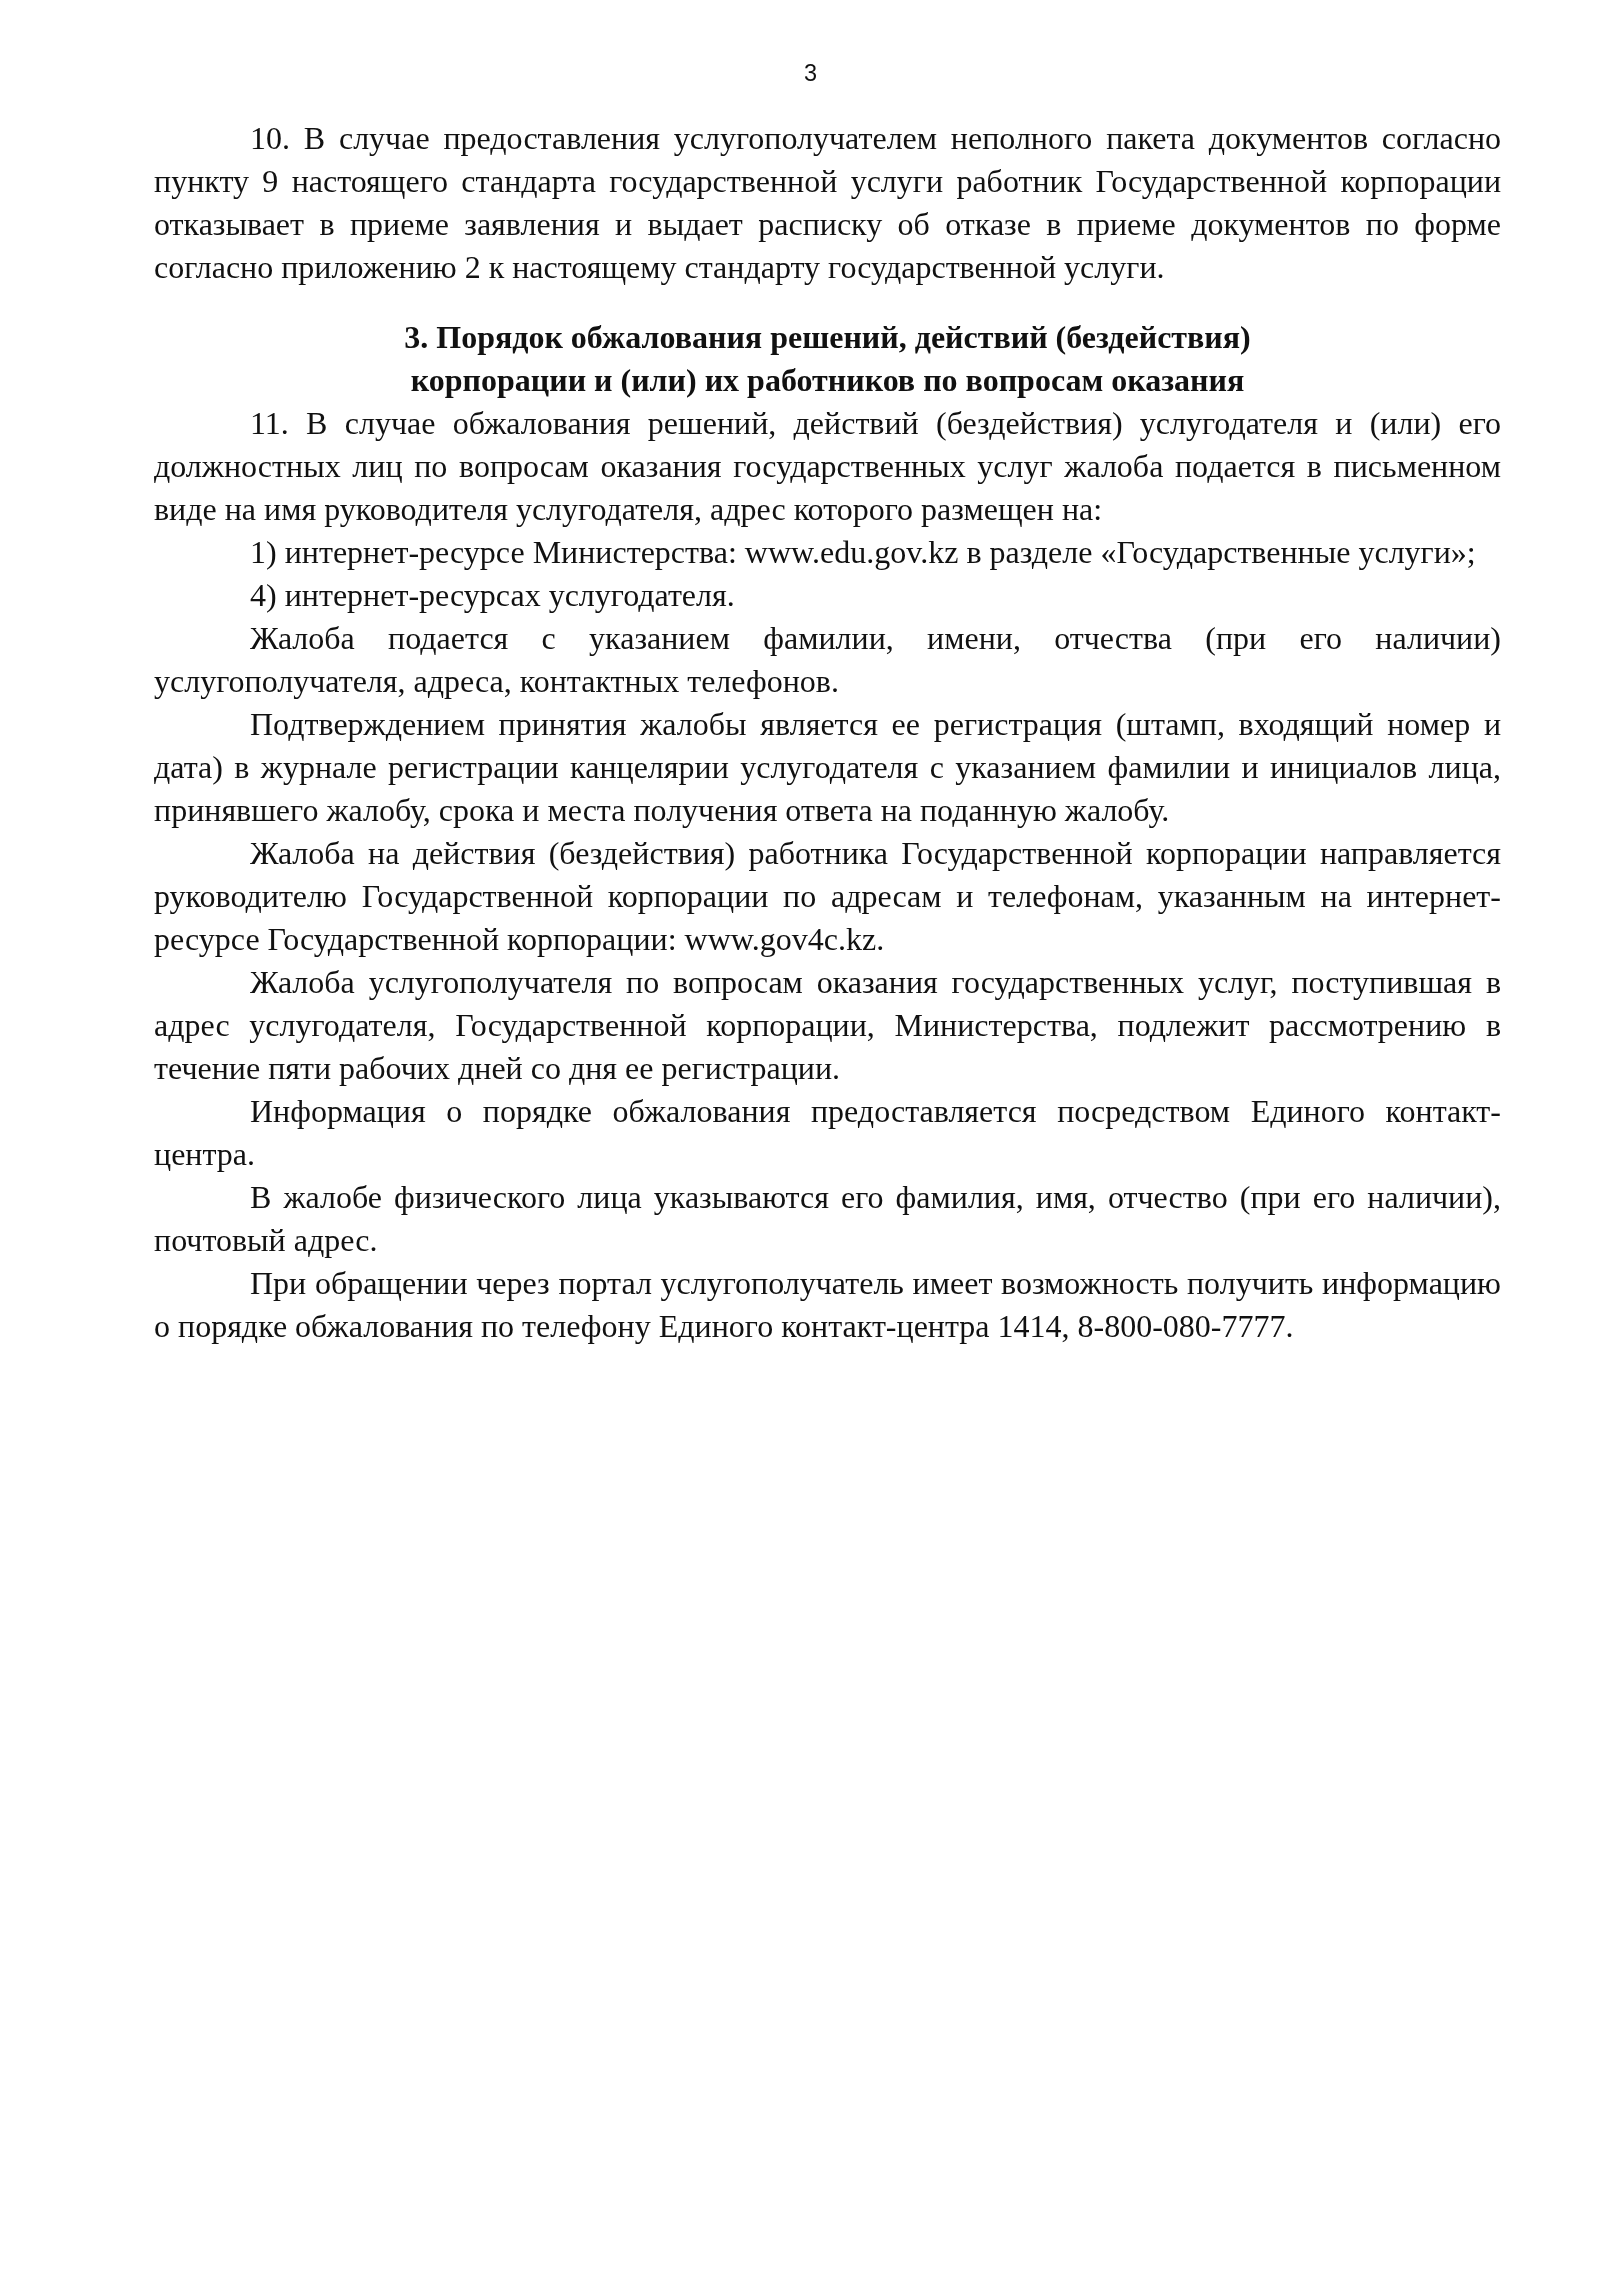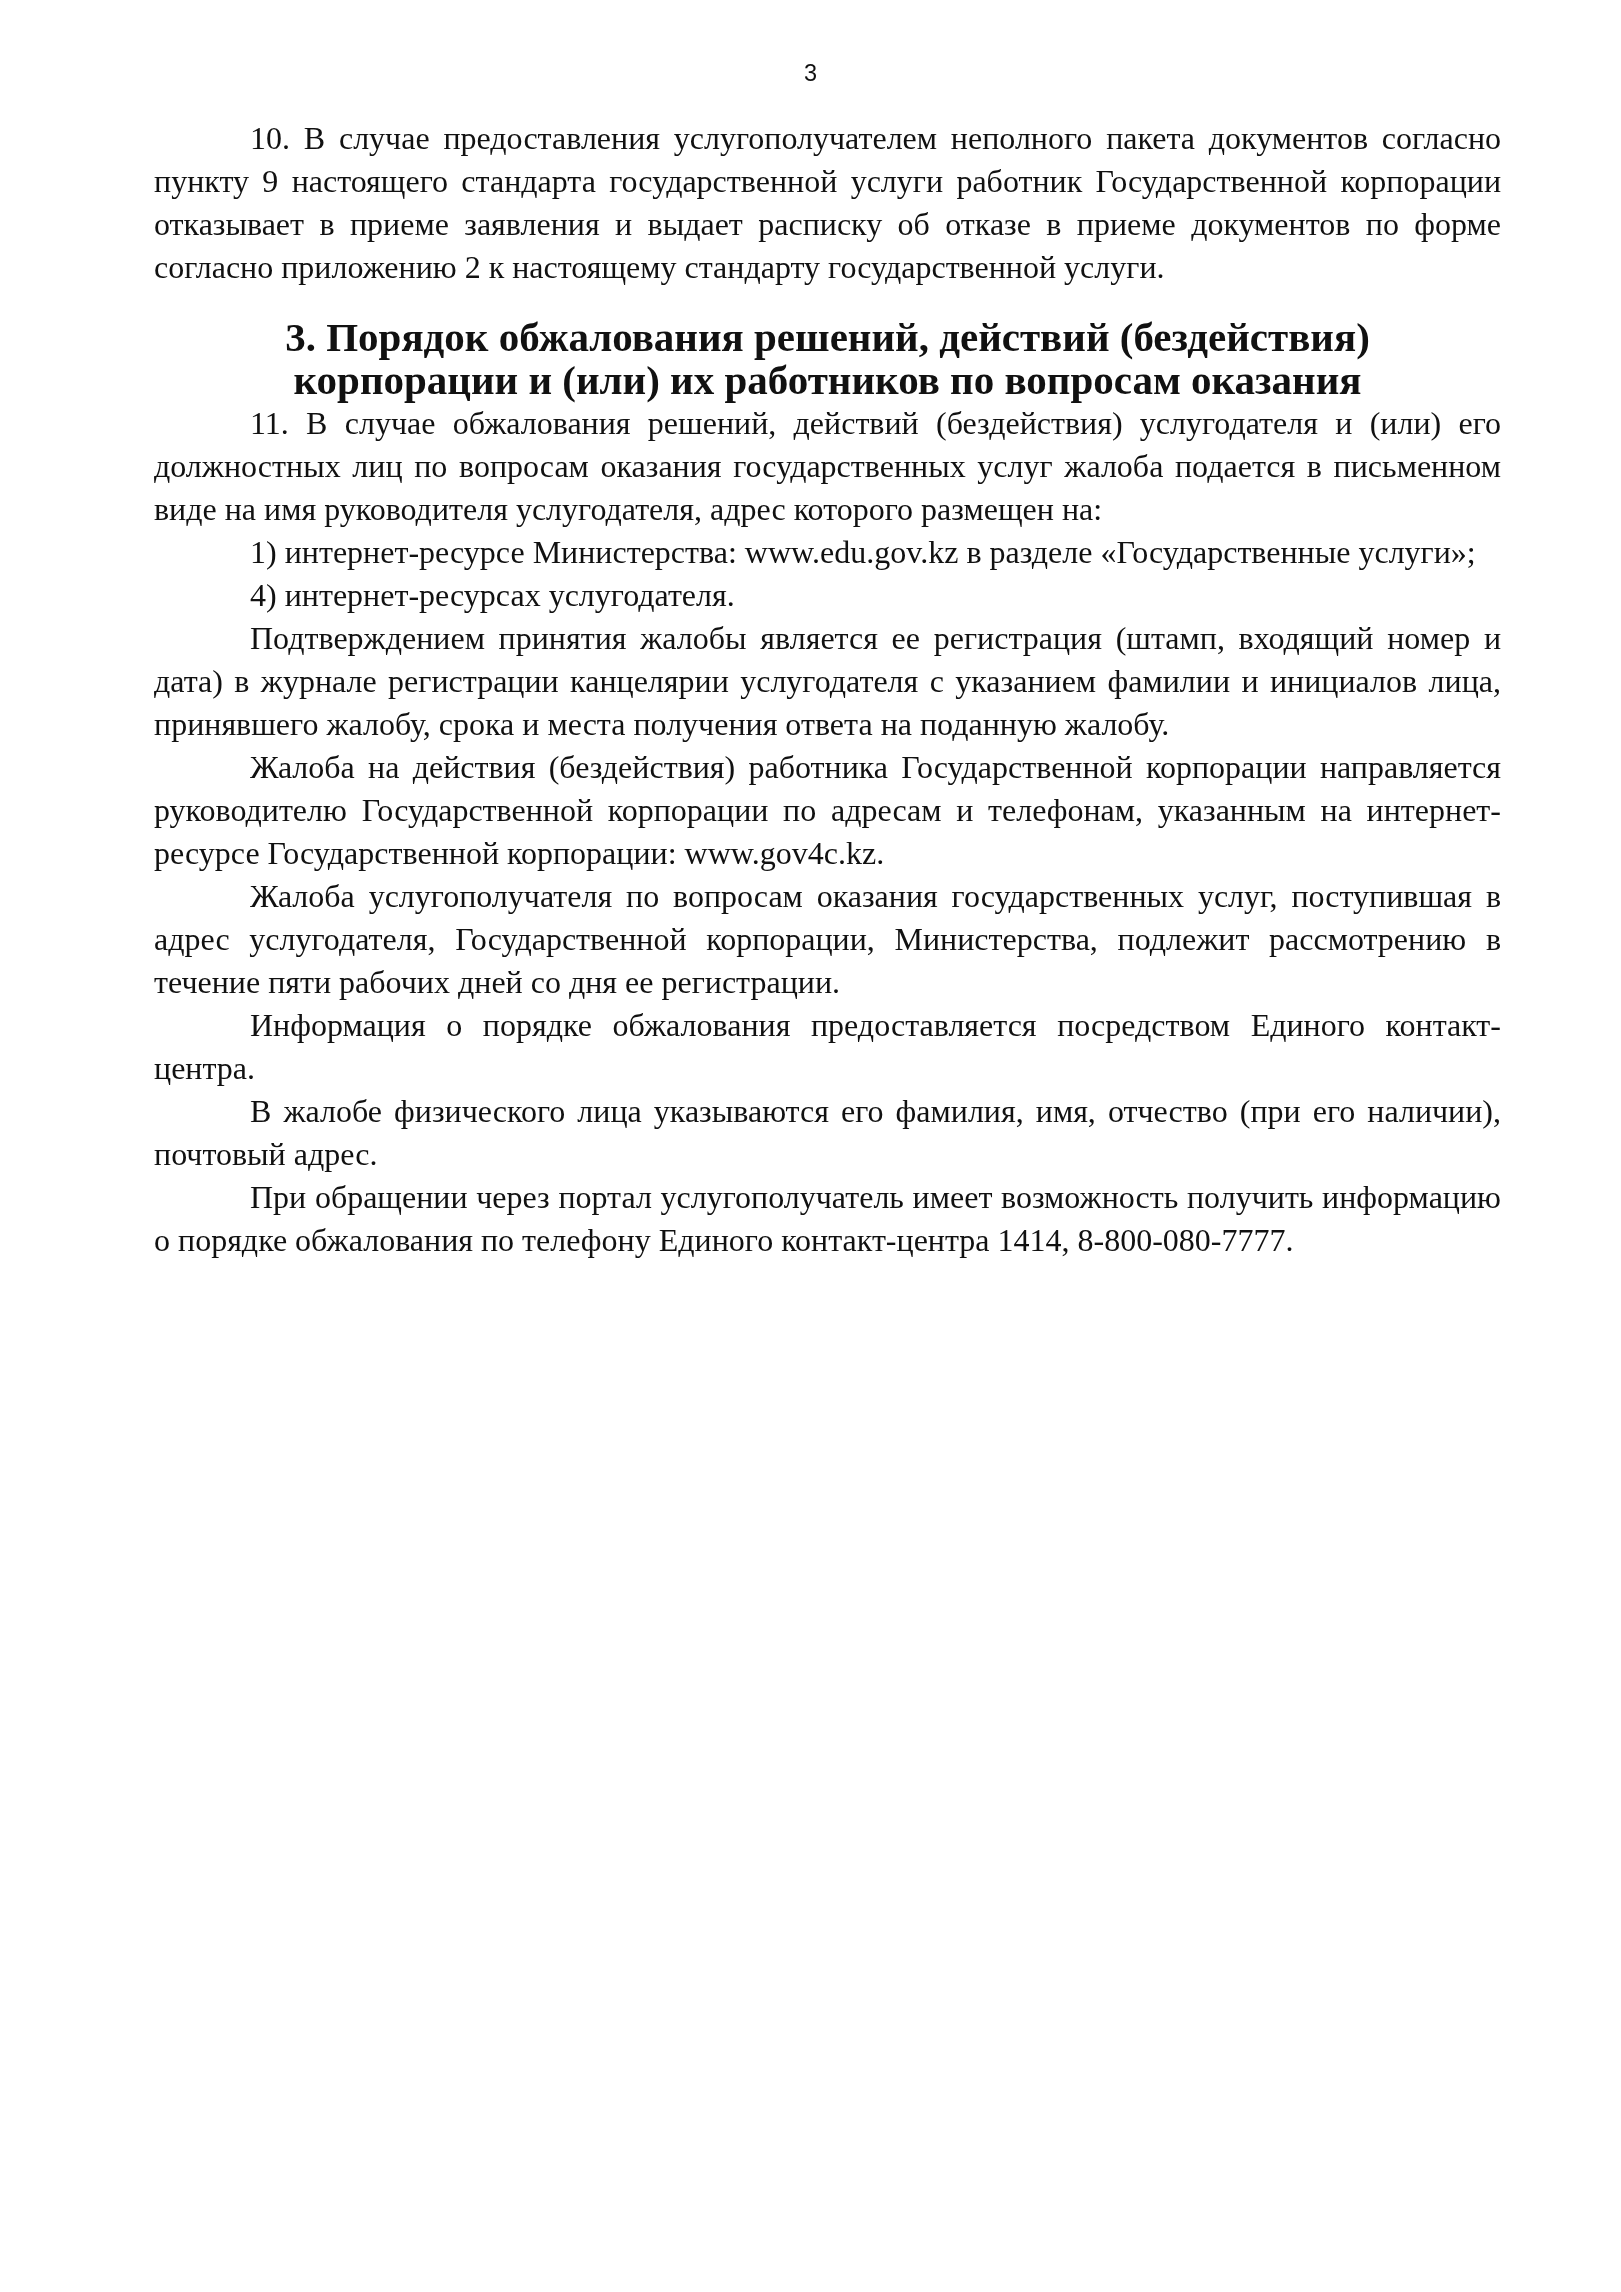--- a/index.html
+++ b/index.html
@@ -38,21 +38,21 @@
       text-align: justify;
       text-indent: 96px;
     }
     .content p.no-indent {
       text-indent: 0;
     }
     .section-heading {
       margin: 27.4px 0 0 0;
       text-align: center;
       font-weight: bold;
-      font-size: 41px;
+      font-size: 32px;
       line-height: 43px;
     }
     .section-heading span {
       display: block;
     }
   </style>
 </head>
 <body>
 
 <div class="page-number">3</div>
@@ -61,20 +61,21 @@
   <p>10. В случае предоставления услугополучателем неполного пакета документов согласно пункту 9 настоящего стандарта государственной услуги работник Государственной корпорации отказывает в приеме заявления и выдает расписку об отказе в приеме документов по форме согласно приложению 2 к настоящему стандарту государственной услуги.</p>
 
   <h2 class="section-heading">
     <span>3. Порядок обжалования решений, действий (бездействия)</span>
     <span>корпорации и (или) их работников по вопросам оказания</span>
   </h2>
 
   <p>11. В случае обжалования решений, действий (бездействия) услугодателя и (или) его должностных лиц по вопросам оказания государственных услуг жалоба подается в письменном виде на имя руководителя услугодателя, адрес которого размещен на:</p>
   <p>1) интернет-ресурсе Министерства: www.edu.gov.kz в разделе «Государственные услуги»;</p>
   <p>4) интернет-ресурсах услугодателя.</p>
+  <p>Жалоба подается с указанием фамилии, имени, отчества (при его наличии) услугополучателя, адреса, контактных телефонов.</p>
   <p>Подтверждением принятия жалобы является ее регистрация (штамп, входящий номер и дата) в журнале регистрации канцелярии услугодателя с указанием фамилии и инициалов лица, принявшего жалобу, срока и места получения ответа на поданную жалобу.</p>
   <p>Жалоба на действия (бездействия) работника Государственной корпорации направляется руководителю Государственной корпорации по адресам и телефонам, указанным на интернет-ресурсе Государственной корпорации: www.gov4c.kz.</p>
   <p>Жалоба услугополучателя по вопросам оказания государственных услуг, поступившая в адрес услугодателя, Государственной корпорации, Министерства, подлежит рассмотрению в течение пяти рабочих дней со дня ее регистрации.</p>
   <p>Информация о порядке обжалования предоставляется посредством Единого контакт-центра.</p>
   <p>В жалобе физического лица указываются его фамилия, имя, отчество (при его наличии), почтовый адрес.</p>
   <p>При обращении через портал услугополучатель имеет возможность получить информацию о порядке обжалования по телефону Единого контакт-центра 1414, 8-800-080-7777.</p>
 </div>
 
 
 </body></html>

